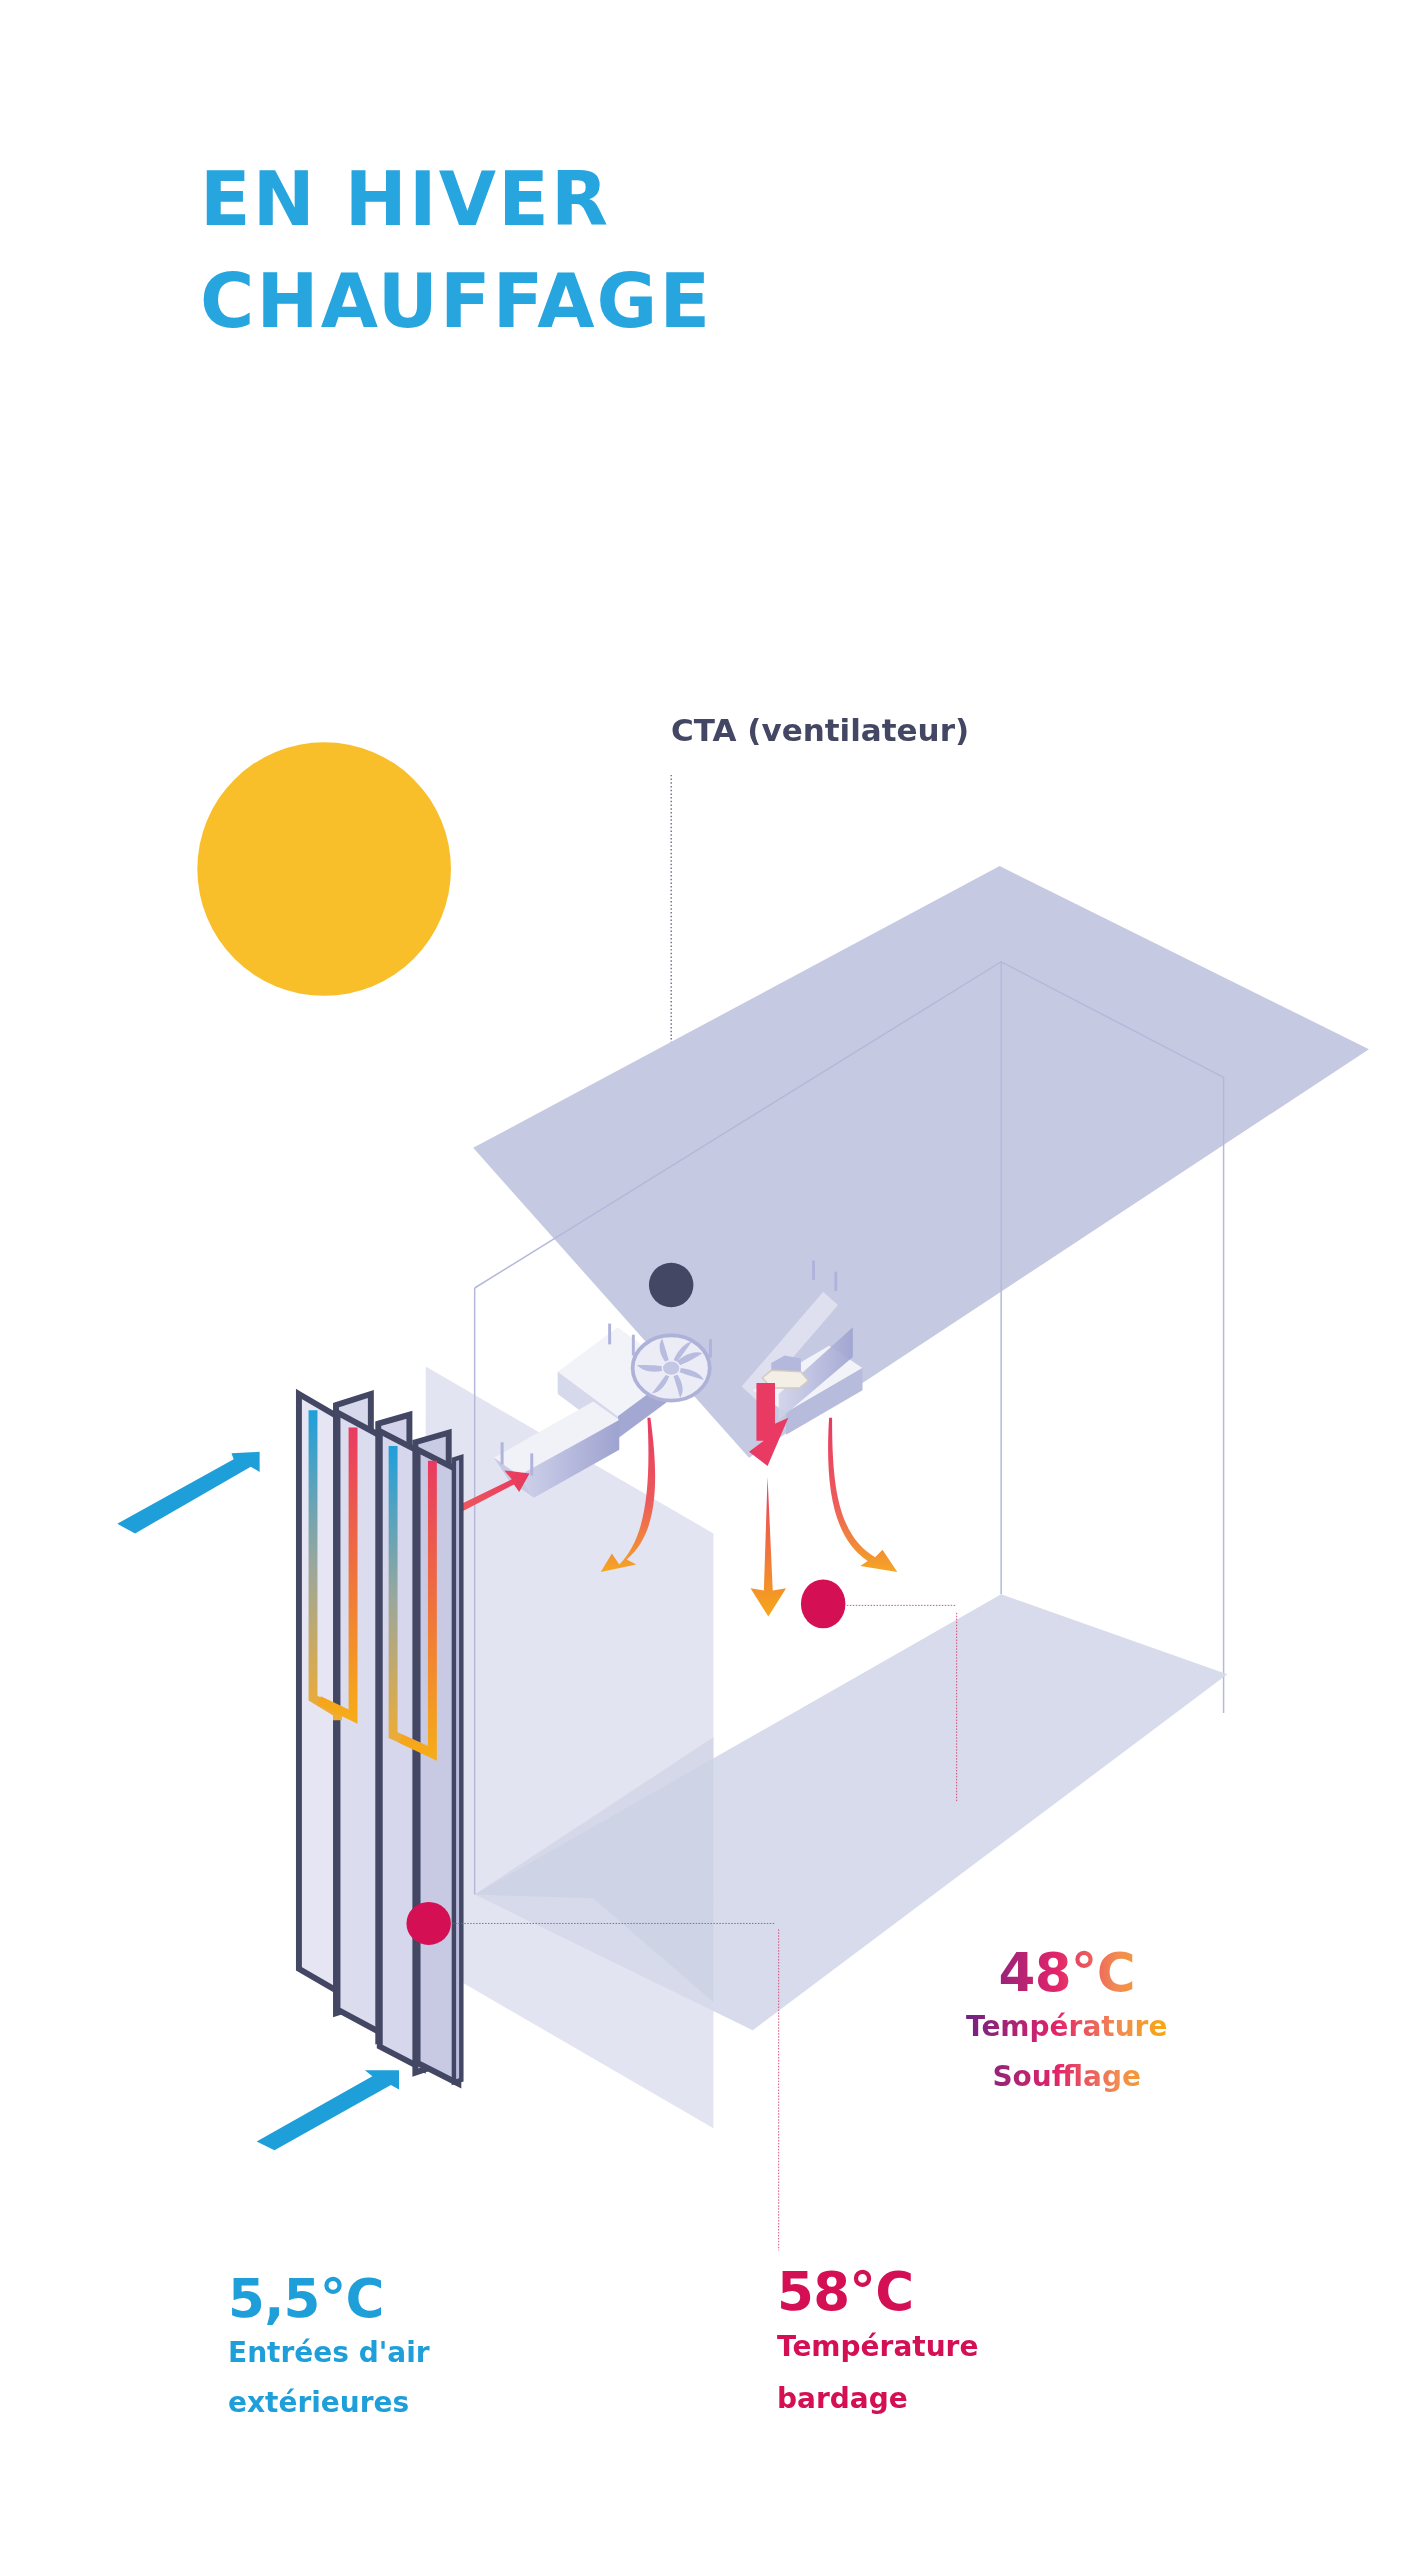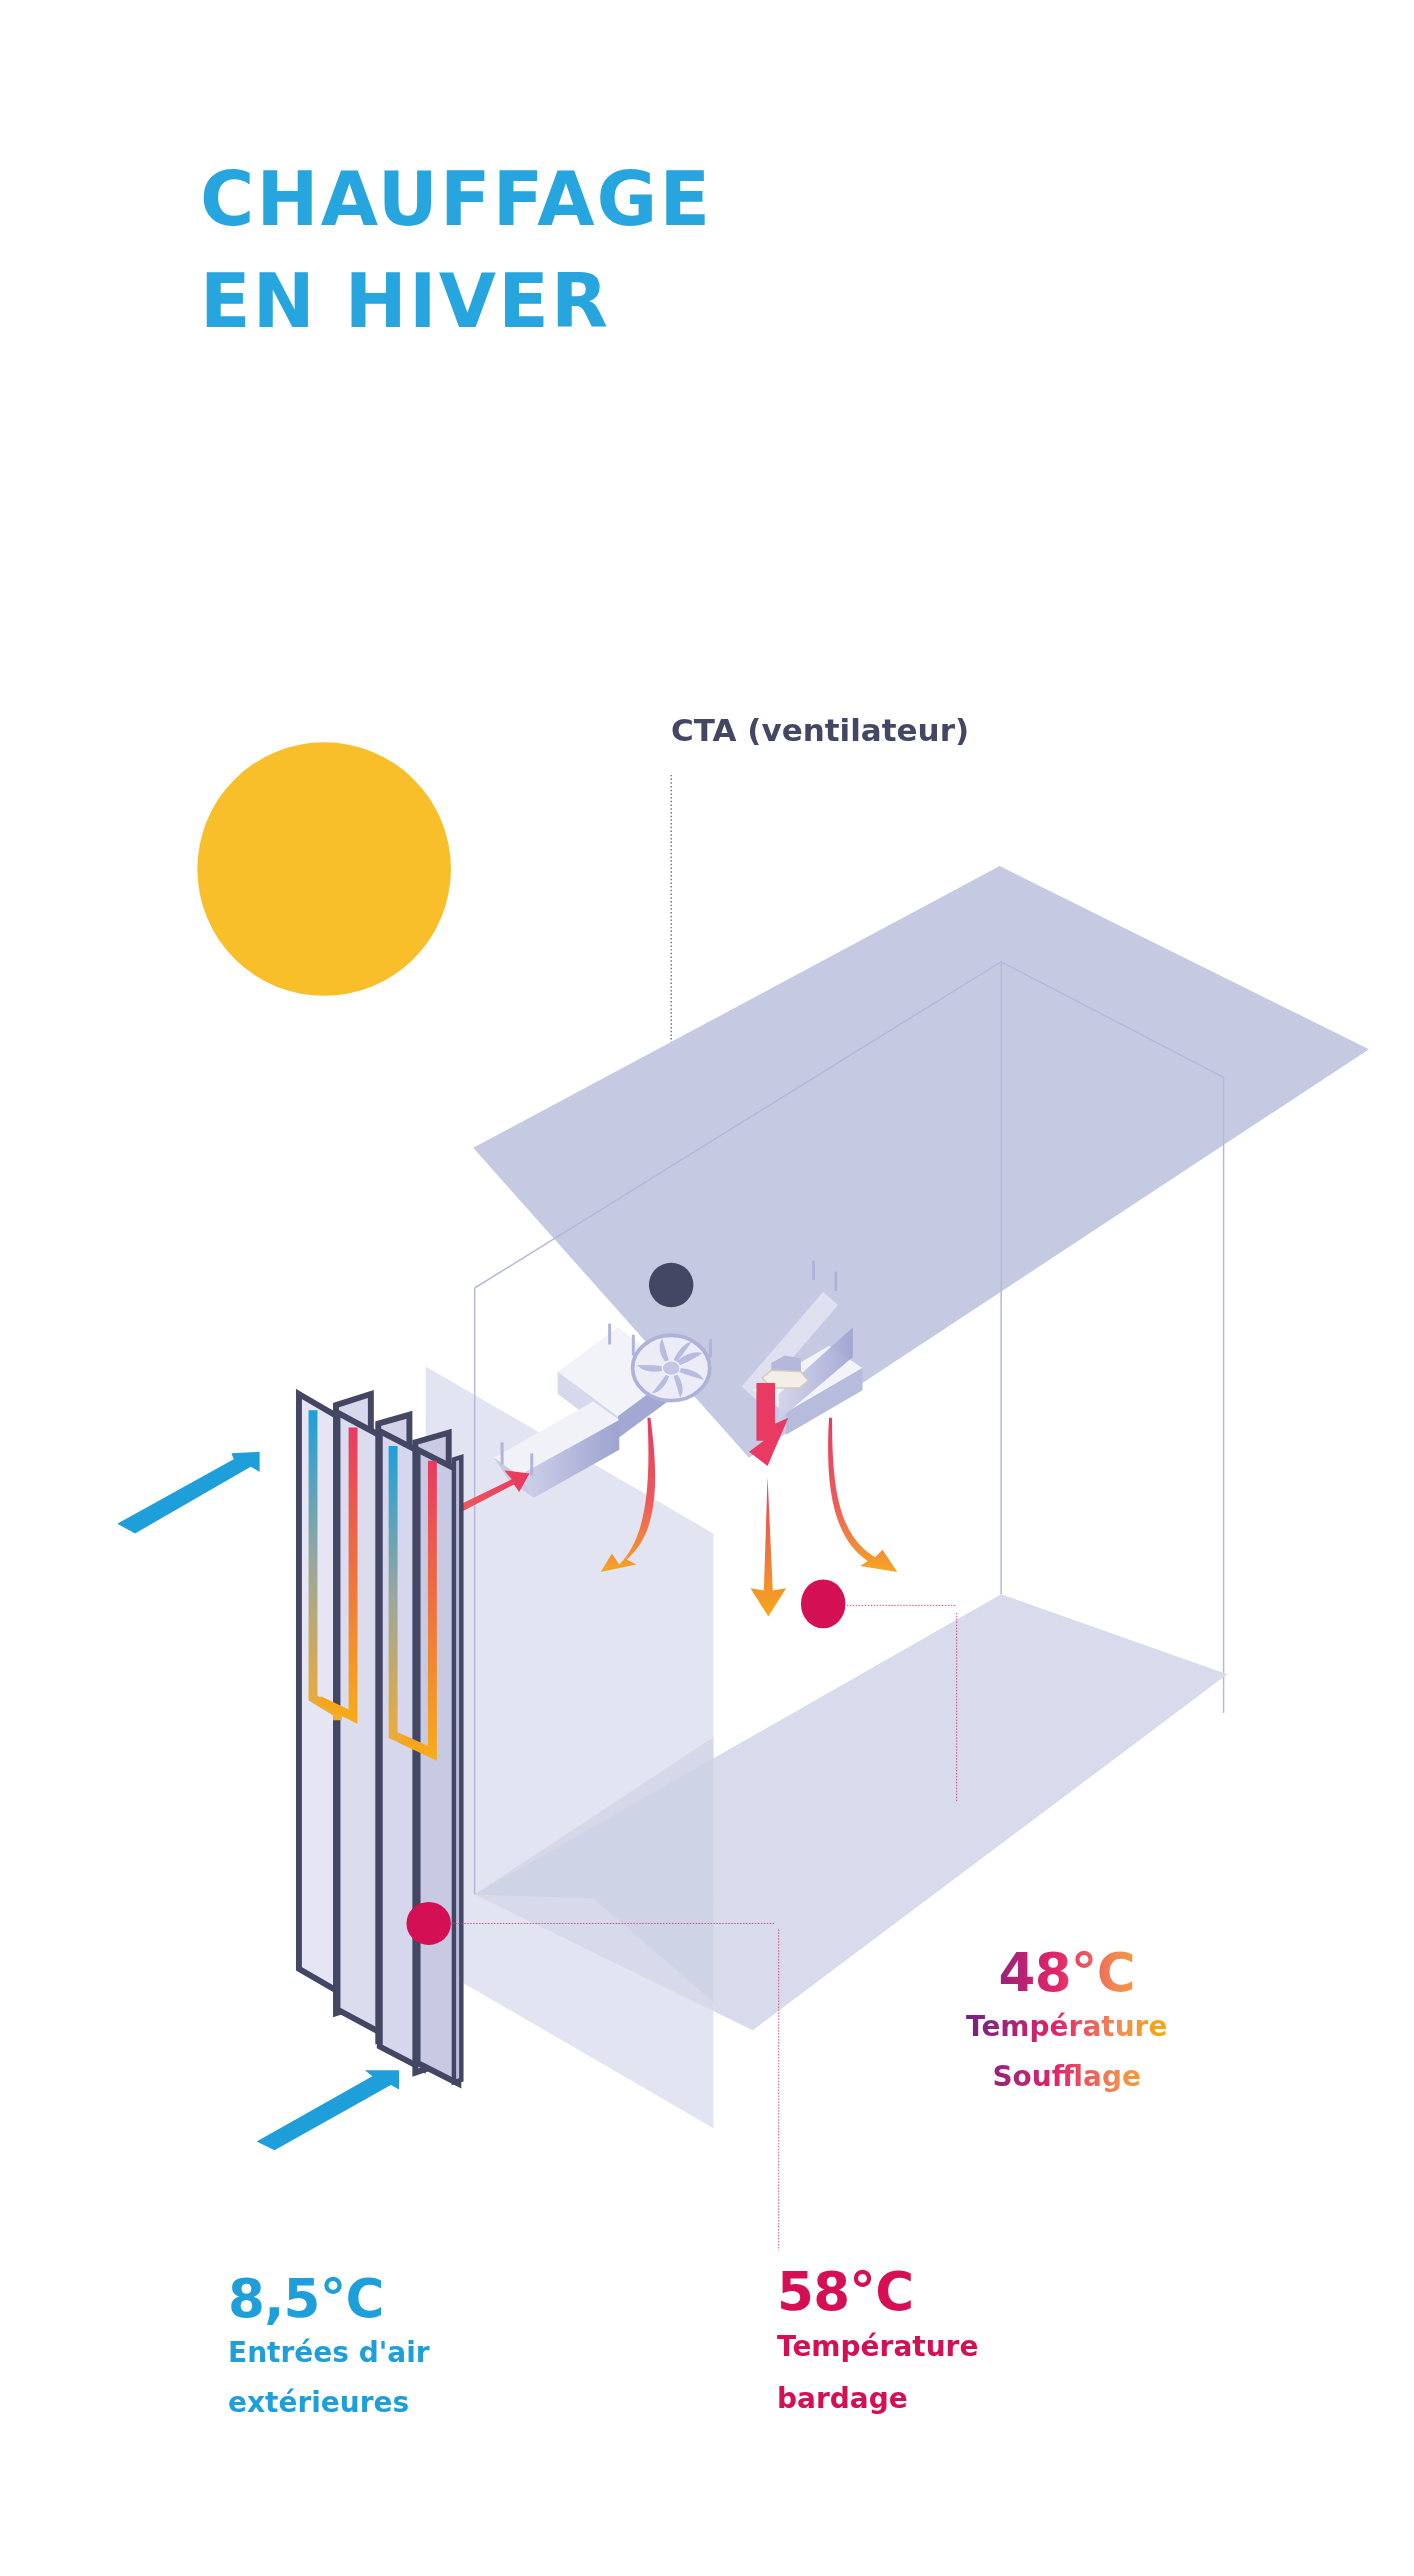--- a/index.html
+++ b/index.html
@@ -18,22 +18,22 @@
   .grad-text { background: linear-gradient(90deg, #6e2381 0%, #e2246a 45%, #f28b52 75%, #f7a90c 100%);
                -webkit-background-clip: text; background-clip: text; color: transparent; }
   .lbl-ext { left: 228px; top: 2269px; color: #1e9fda; }
   .lbl-bard { left: 777px; top: 2262px; color: #d40f53; }
   .lbl-bard .temp-sub { line-height: 52px; }
 </style>
 </head>
 <body>
 
 <h1 class="title">
+  <span>EN HIVER</span>
   <span>CHAUFFAGE</span>
-  <span>EN HIVER</span>
 </h1>
 
 <svg class="scene" width="1415" height="2576" viewBox="0 0 1908 3474" xmlns="http://www.w3.org/2000/svg">
   <defs>
     <linearGradient id="gPipeBlue" x1="0" y1="0" x2="0" y2="1">
       <stop offset="0" stop-color="#1e9fda"></stop>
       <stop offset="0.5" stop-color="#9aa79c"></stop>
       <stop offset="1" stop-color="#f2ac30"></stop>
     </linearGradient>
     <linearGradient id="gPipeRed" x1="0" y1="0" x2="0" y2="1">
@@ -166,21 +166,21 @@
 
 <div class="label cta-label">CTA (ventilateur)</div>
 
 <div class="label lbl-souff">
   <span class="temp-big grad-text">48°C</span>
   <span class="temp-sub grad-text">Température</span>
   <span class="temp-sub grad-text">Soufflage</span>
 </div>
 
 <div class="label lbl-ext">
-  <span class="temp-big">8,5°C</span>
+  <span class="temp-big">5,5°C</span>
   <span class="temp-sub">Entrées d'air</span>
   <span class="temp-sub">extérieures</span>
 </div>
 
 <div class="label lbl-bard">
   <span class="temp-big">58°C</span>
   <span class="temp-sub">Température</span>
   <span class="temp-sub">bardage</span>
 </div>
 

